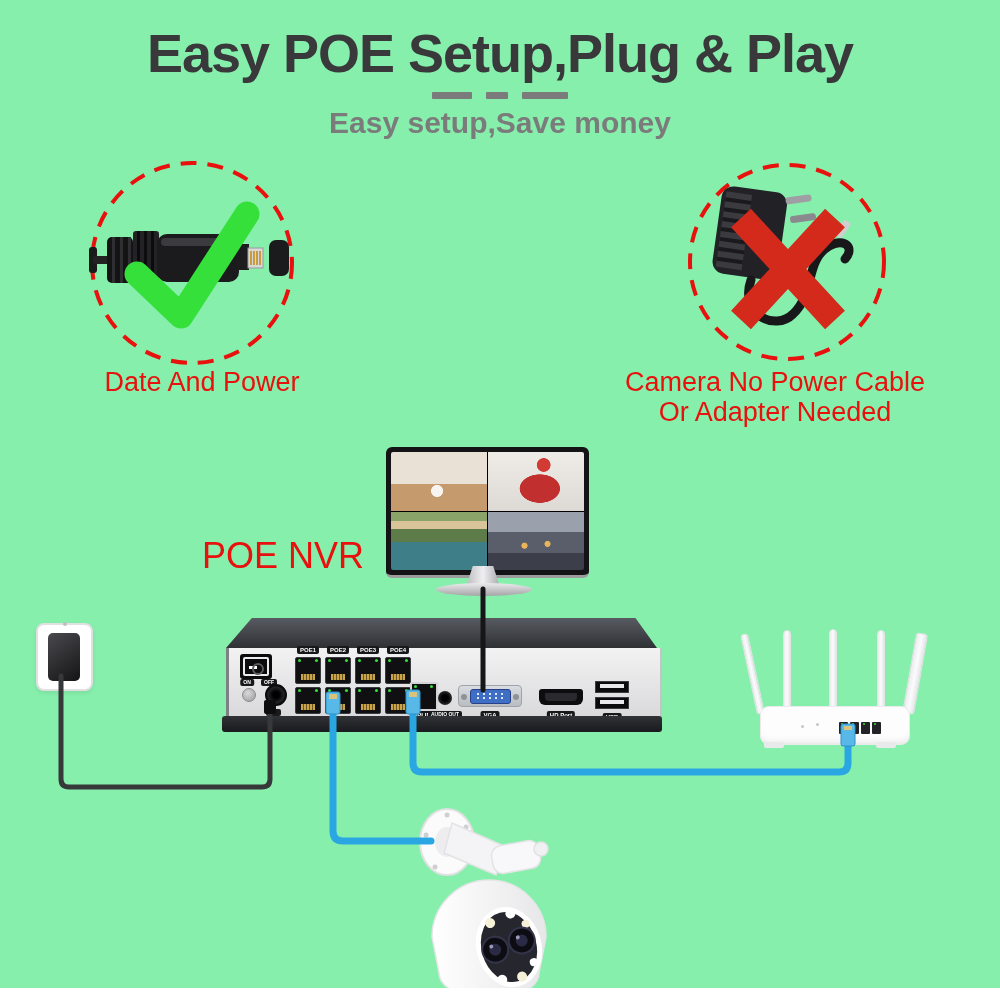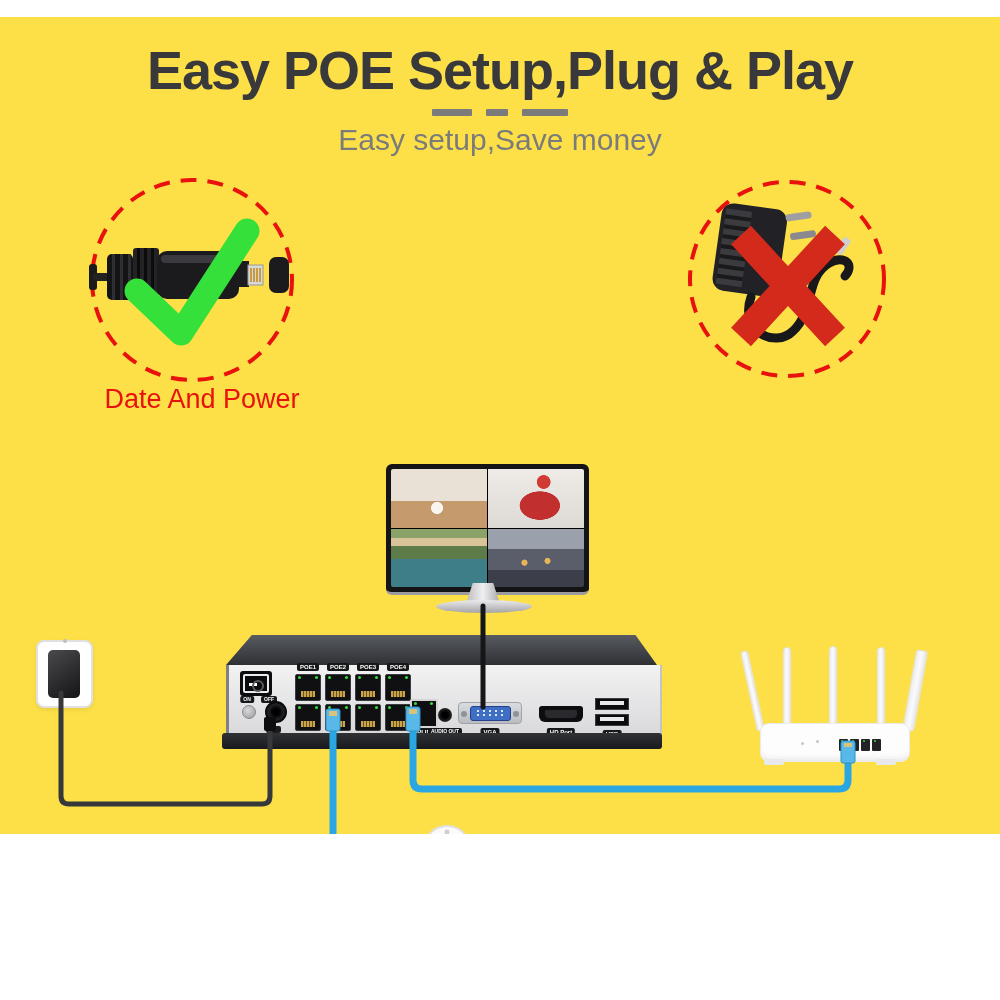--- a/index.html
+++ b/index.html
@@ -1,26 +1,26 @@
 <!DOCTYPE html>
 <html><head>
 <meta charset="utf-8">
 <style>
   html,body{margin:0;padding:0;background:#fff;}
-  .page{position:relative;width:1000px;height:817px;background:#fde047;overflow:hidden;
-        font-family:"Liberation Sans",sans-serif;margin-top:17px;}
+  .page{position:relative;width:1000px;height:988px;background:#86efac;overflow:hidden;
+        font-family:"Liberation Sans",sans-serif;}
   .abs{position:absolute;}
 
   
   .title{top:22px;left:0;width:100%;text-align:center;font-size:54px;font-weight:800;
          letter-spacing:-1px;color:#39393b;}
   .dash-row{top:92px;left:0;width:100%;text-align:center;line-height:0;}
   .dash{display:inline-block;height:7px;background:#7b7b7b;margin:0 7px;border-radius:1px;vertical-align:middle;}
   .dash.d1{width:40px}.dash.d2{width:22px}.dash.d3{width:46px}
-  .subtitle{top:106px;left:0;width:100%;text-align:center;font-size:30px;font-weight:400;color:#7b7b7b;}
+  .subtitle{top:106px;left:0;width:100%;text-align:center;font-size:30px;font-weight:700;color:#7b7b7b;}
 
   
   .caption{color:#e8110d;font-size:27px;text-align:center;line-height:1.1;}
   .cap-left{top:368px;left:52px;width:300px;}
   .cap-right{top:368px;left:605px;width:340px;}
   .nvr-label{top:535px;left:202px;color:#e8110d;font-size:36px;}
 
   
   .monitor{top:447px;left:386px;width:193px;height:118px;background:#141416;border-radius:6px;
            padding:5px;border-bottom:3px solid #9c9c9e;box-sizing:content-box;}
@@ -163,32 +163,37 @@
       <rect x="101" y="50" width="26" height="7" rx="3" fill="#8a8a8e" transform="rotate(-16 101 53)"></rect>
     </g>
     <path d="M64 118 C 52 152 88 170 106 152 C 128 132 118 98 142 84 C 158 75 168 86 158 97" fill="none" stroke="#18181a" stroke-width="9" stroke-linecap="round"></path>
     <rect x="152" y="58" width="8" height="18" rx="2" fill="#cfcfcf" transform="rotate(35 156 67)"></rect>
     <path d="M54 56 L148 158 M148 56 L54 158" stroke="#d42a1c" stroke-width="27"></path>
   </svg>
 
   <div class="abs caption cap-left">
     <div>Date And Power</div>
   </div>
+  <div class="abs caption cap-right">
+    <div>Camera No Power Cable</div>
+    <div>Or Adapter Needed</div>
+  </div>
 
   <div class="abs monitor">
     <div class="screen">
       <div class="feed feed-baby"></div>
       <div class="feed feed-courier"></div>
       <div class="feed feed-pool"></div>
       <div class="feed feed-house"></div>
     </div>
   </div>
   <div class="abs mon-neck"></div>
   <div class="abs mon-base"></div>
 
+  <div class="abs nvr-label">POE NVR</div>
 
   <div class="abs nvr-top"></div>
   <div class="abs nvr-face">
     <div class="abs switch">
       <div class="rocker">
         <div class="rocker-bar"></div>
         <div class="rocker-o"></div>
       </div>
     </div>
     <span class="ptag" style="left:18px;top:31px;font-size:5px;">ON</span>

